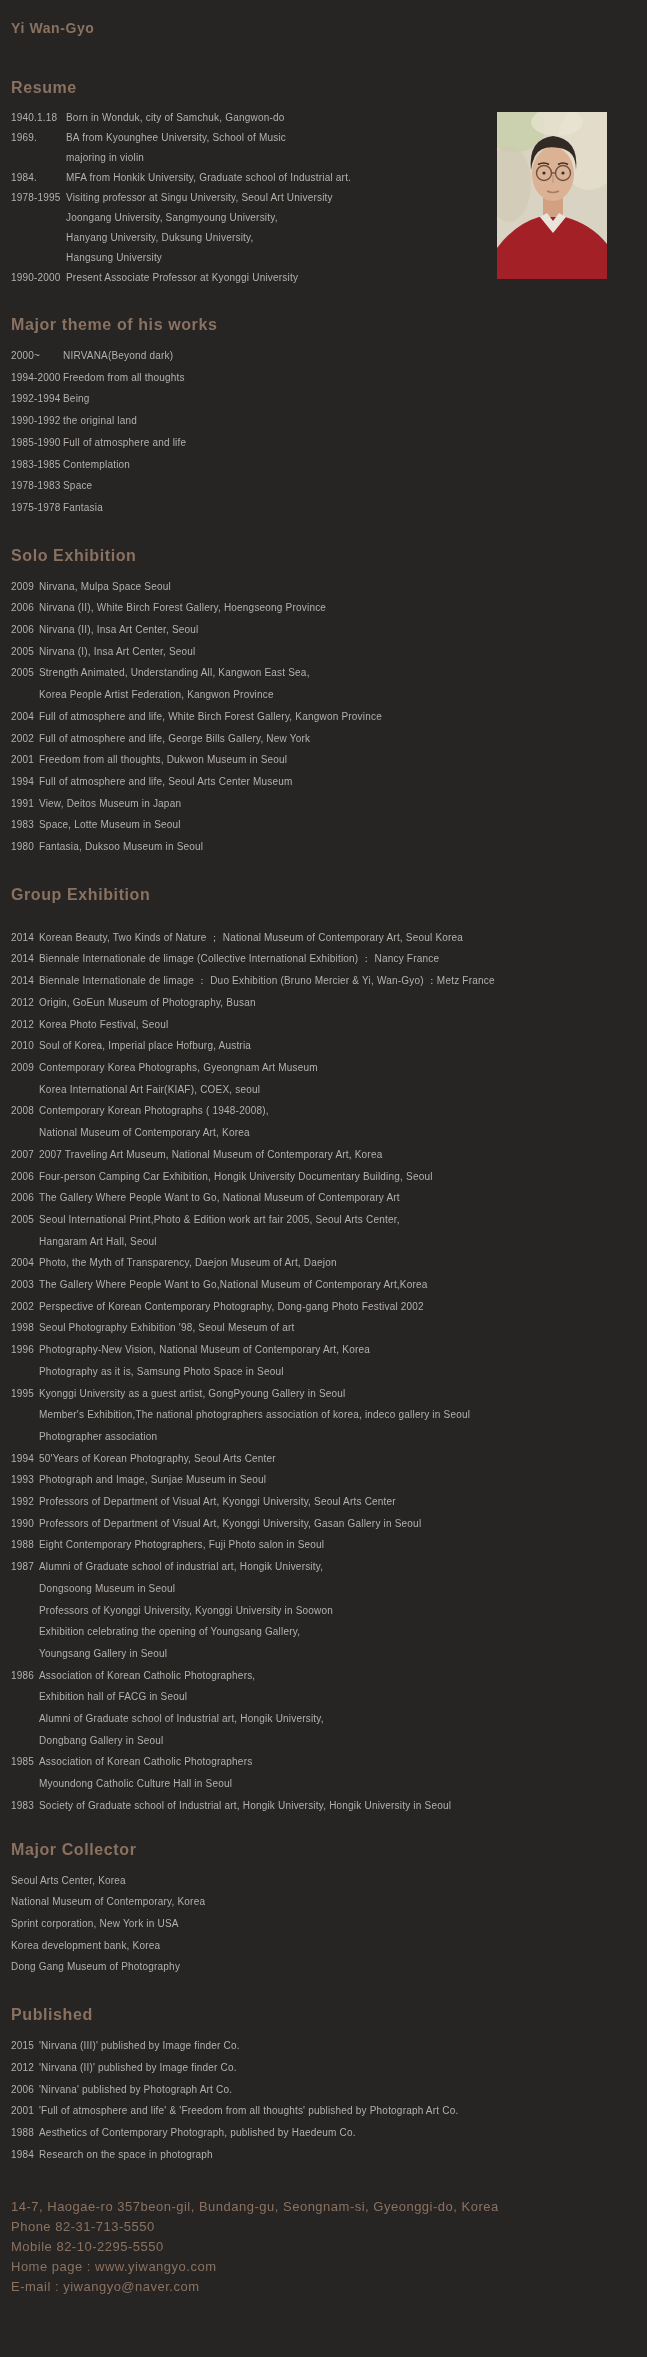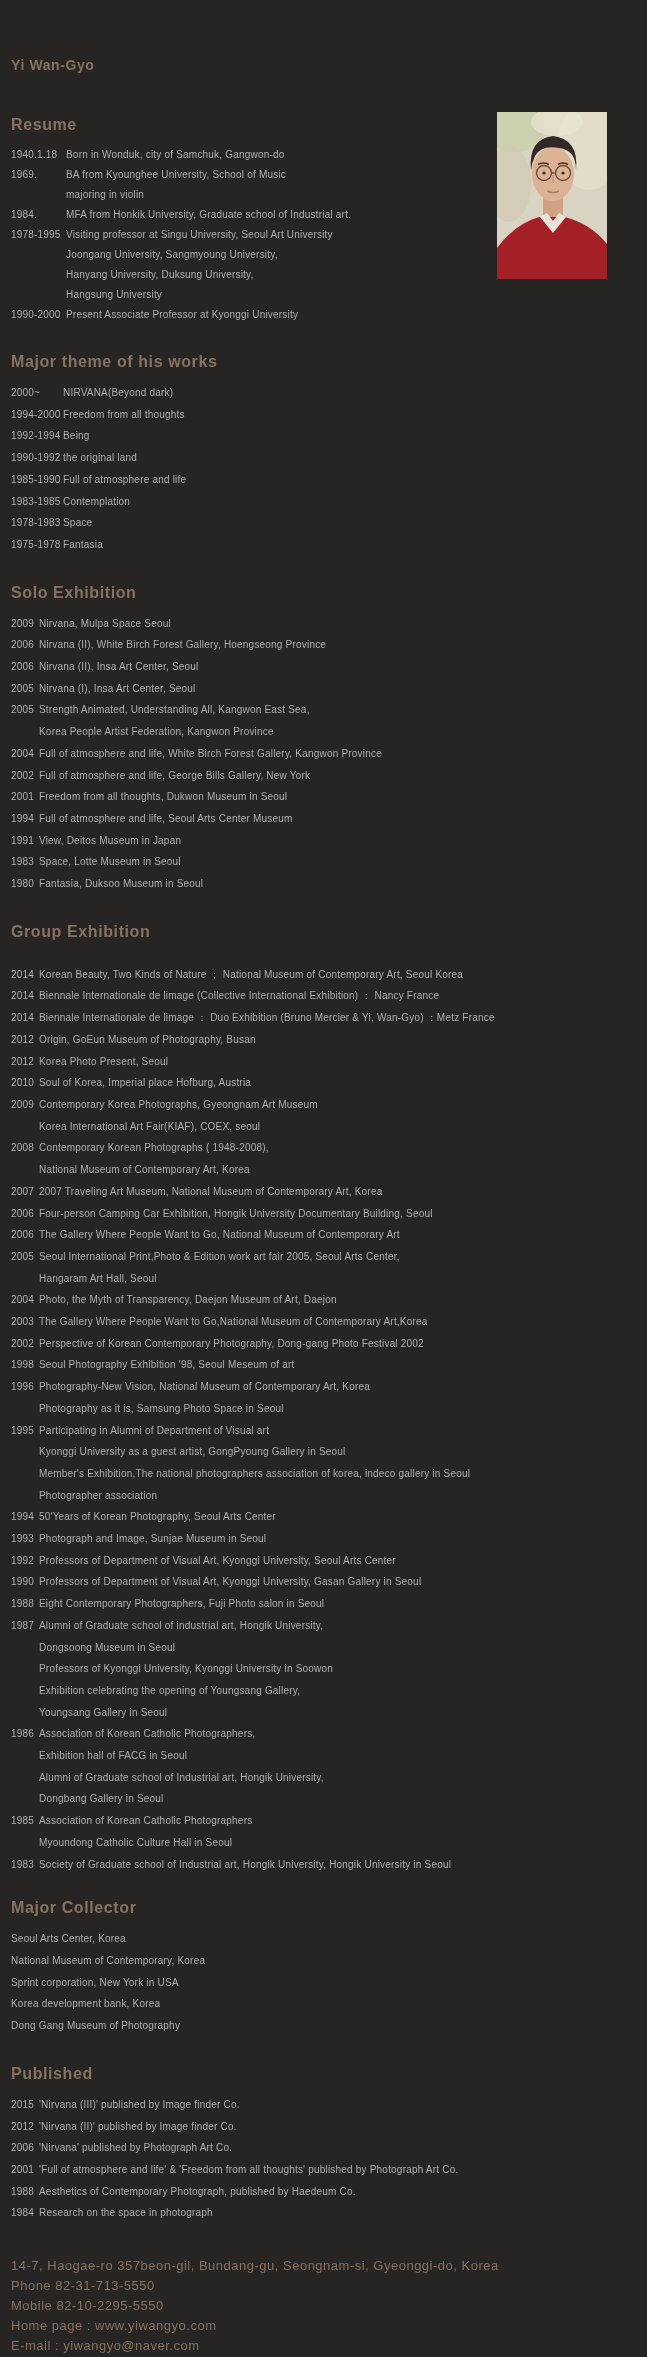--- a/index.html
+++ b/index.html
@@ -8,21 +8,21 @@
     width:647px;height:2357px;
     box-sizing:border-box;
     background:#272424;
     overflow:hidden;
     padding:20px 0 0 11px;
     font-family:"Liberation Sans",sans-serif;
     color:#b3b0ac;
   }
   .artist-name{
     color:#8a7260;font-weight:bold;font-size:14px;
-    letter-spacing:.6px;line-height:17px;margin-top:37px;
+    letter-spacing:.6px;line-height:17px;
   }
   .heading{
     color:#8a7260;font-weight:bold;font-size:16px;
     letter-spacing:.6px;line-height:17px;margin:0;
   }
   .mt-resume{margin-top:42px}
   .mt-std{margin-top:28px}
   .mt-collector{margin-top:24px}
   .list{margin-top:12px;font-size:10px;line-height:21.7px;letter-spacing:.2px;}
   .list.resume{line-height:20px;}
@@ -270,21 +270,21 @@
         </div>
         <div class="row">
           <span class="year">2012</span>
           <span class="txt">
             <div class="ln">Origin, GoEun Museum of Photography, Busan</div>
           </span>
         </div>
         <div class="row">
           <span class="year">2012</span>
           <span class="txt">
-            <div class="ln">Korea Photo Present, Seoul</div>
+            <div class="ln">Korea Photo Festival, Seoul</div>
           </span>
         </div>
         <div class="row">
           <span class="year">2010</span>
           <span class="txt">
             <div class="ln">Soul of Korea, Imperial place Hofburg, Austria</div>
           </span>
         </div>
         <div class="row">
           <span class="year">2009</span>
@@ -352,21 +352,20 @@
         <div class="row">
           <span class="year">1996</span>
           <span class="txt">
             <div class="ln">Photography-New Vision, National Museum of Contemporary Art, Korea</div>
             <div class="ln">Photography as it is, Samsung Photo Space in Seoul</div>
           </span>
         </div>
         <div class="row">
           <span class="year">1995</span>
           <span class="txt">
-            <div class="ln">Participating in Alumni of Department of Visual art</div>
             <div class="ln">Kyonggi University as a guest artist, GongPyoung Gallery in Seoul</div>
             <div class="ln">Member's Exhibition,The national photographers association of korea, indeco gallery in Seoul</div>
             <div class="ln">Photographer association</div>
           </span>
         </div>
         <div class="row">
           <span class="year">1994</span>
           <span class="txt">
             <div class="ln">50'Years of Korean Photography, Seoul Arts Center</div>
           </span>

